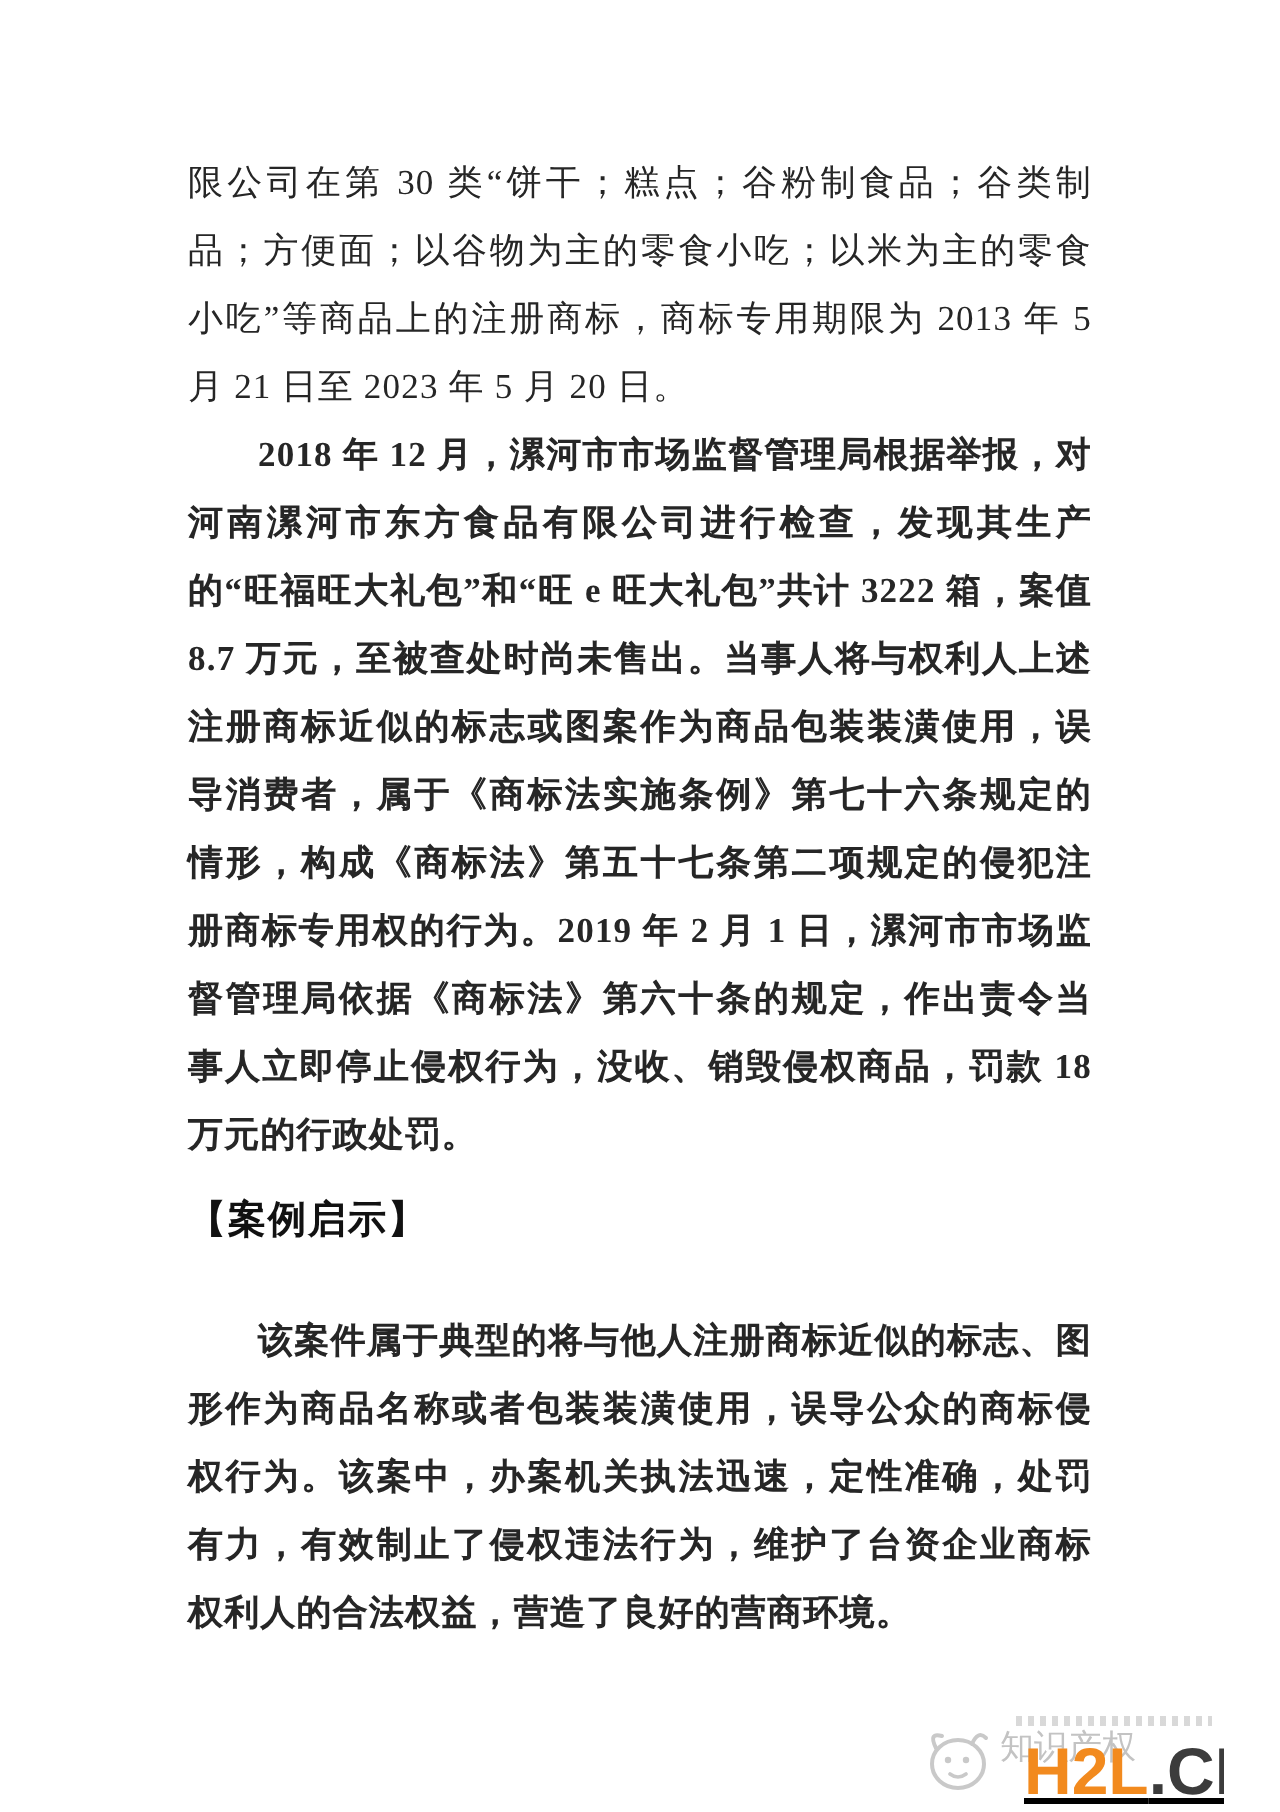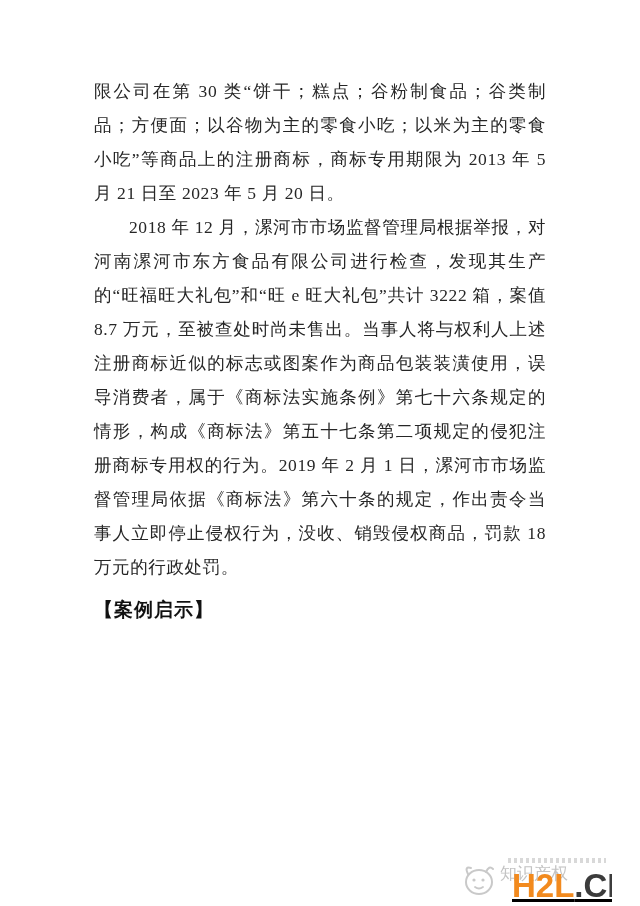--- a/index.html
+++ b/index.html
@@ -25,20 +25,21 @@
     margin: 0;
     font-size: 17.5px;
     line-height: 34px;
     letter-spacing: 0.6px;
     color: #262626;
     text-align: justify;
     text-justify: inter-character;
   }
   .par.indent {
     text-indent: 2em;
+    font-weight: bold;
   }
   .heading {
     margin: 13px 0 30px 0;
     font-family: "Liberation Sans", "DejaVu Sans", sans-serif;
     font-size: 19px;
     font-weight: bold;
     color: #111111;
     letter-spacing: 1px;
   }
   .watermark {
@@ -95,20 +96,21 @@
 </style>
 </head>
 <body>
 
 <div class="page">
 
   <div class="content">
     <p class="par">限公司在第 30 类“饼干；糕点；谷粉制食品；谷类制品；方便面；以谷物为主的零食小吃；以米为主的零食小吃”等商品上的注册商标，商标专用期限为 2013 年 5 月 21 日至 2023 年 5 月 20 日。</p>
     <p class="par indent">2018 年 12 月，漯河市市场监督管理局根据举报，对河南漯河市东方食品有限公司进行检查，发现其生产的“旺福旺大礼包”和“旺 e 旺大礼包”共计 3222 箱，案值 8.7 万元，至被查处时尚未售出。当事人将与权利人上述注册商标近似的标志或图案作为商品包装装潢使用，误导消费者，属于《商标法实施条例》第七十六条规定的情形，构成《商标法》第五十七条第二项规定的侵犯注册商标专用权的行为。2019 年 2 月 1 日，漯河市市场监督管理局依据《商标法》第六十条的规定，作出责令当事人立即停止侵权行为，没收、销毁侵权商品，罚款 18 万元的行政处罚。</p>
     <h2 class="heading">【案例启示】</h2>
+    <p class="par indent">该案件属于典型的将与他人注册商标近似的标志、图形作为商品名称或者包装装潢使用，误导公众的商标侵权行为。该案中，办案机关执法迅速，定性准确，处罚有力，有效制止了侵权违法行为，维护了台资企业商标权利人的合法权益，营造了良好的营商环境。</p>
   </div>
 
   <div class="watermark">
     <svg class="mascot" viewBox="0 0 40 38" xmlns="http://www.w3.org/2000/svg">
       <ellipse cx="21" cy="22" rx="13" ry="12" fill="none" stroke="#c9c9c9" stroke-width="2"></ellipse>
       <path d="M10 14 Q6 6 13 8" fill="none" stroke="#c9c9c9" stroke-width="2" stroke-linecap="round"></path>
       <path d="M28 12 Q31 5 35 9" fill="none" stroke="#c9c9c9" stroke-width="2" stroke-linecap="round"></path>
       <circle cx="16" cy="20" r="1.6" fill="#c9c9c9"></circle>
       <circle cx="25" cy="20" r="1.6" fill="#c9c9c9"></circle>
       <path d="M17 27 Q21 30 25 27" fill="none" stroke="#c9c9c9" stroke-width="1.8" stroke-linecap="round"></path>

